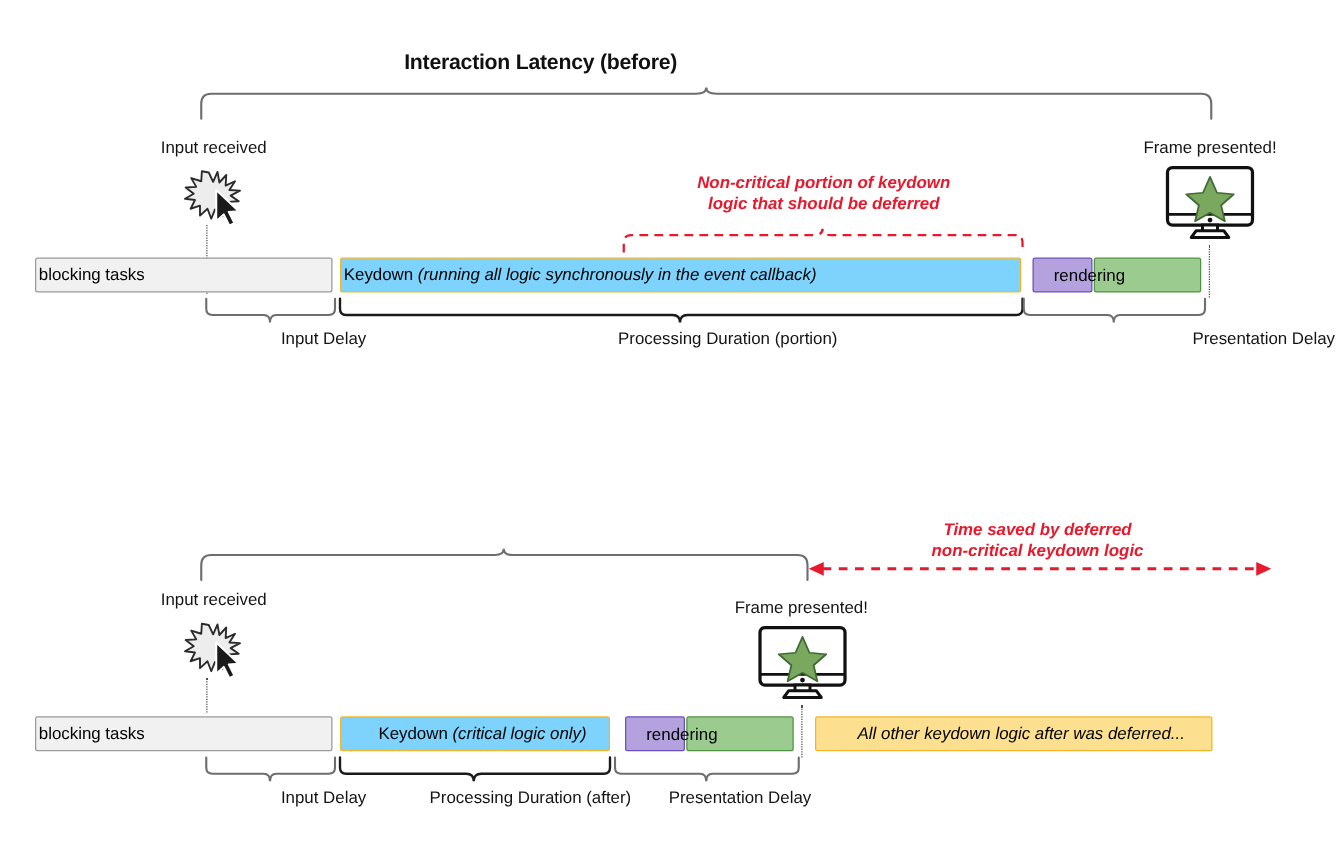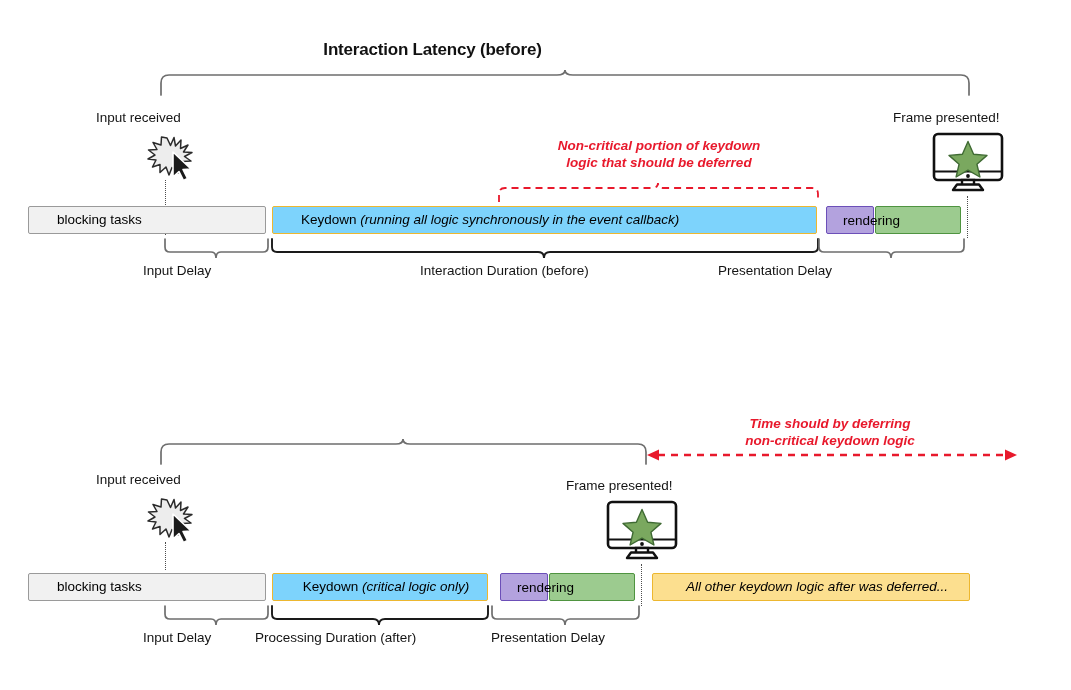--- a/index.html
+++ b/index.html
@@ -12,54 +12,54 @@
   .abs{position:absolute;}
 
   
   .diagram-title{
     font-size:17px;font-weight:bold;color:#111111;
     text-align:center;white-space:nowrap;letter-spacing:-0.2px;
   }
 
   
   .node-label{
-    font-size:13.5px;color:#141414;white-space:nowrap;
+    font-size:13.5px;color:#141414;white-space:nowrap;text-align:center;
   }
 
   
   .red-callout{
     color:#e8192c;font-weight:bold;font-style:italic;
     font-size:13.5px;line-height:17px;text-align:center;white-space:nowrap;
   }
 
   
   .bar{
     box-sizing:border-box;height:28px;border-radius:2px;
     display:flex;align-items:center;
     font-size:13.5px;line-height:1;white-space:nowrap;
   }
-  .bar-label{padding-left:28px;}
+  .bar-label{padding-left:2px;}
   .bar-label.center{width:100%;text-align:center;padding-left:12px;}
   .bar em{font-style:italic;}
 
   .bar-blocking{background:#f1f1f1;border:1.4px solid #9a9a9a;}
   .bar-keydown{background:#7dd3fc;border:1.4px solid #edb72f;}
   .bar-purple{background:#b3a2de;border:1.4px solid #6c4fb8;}
   .bar-green{background:#9ccb8f;border:1.4px solid #4f9440;}
   .bar-deferred{background:#fcdf8f;border:1.4px solid #edb72f;}
 
   
   .rendering-text{
     position:absolute;font-size:13.5px;color:#000;white-space:nowrap;
     z-index:4;
   }
 
   
   .brace-label{
-    font-size:13.5px;color:#141414;white-space:nowrap;text-align:left;
+    font-size:13.5px;color:#141414;white-space:nowrap;text-align:right;
   }
 
   
   .guide{
     border-left:1.6px dotted #4d4d4d;width:0;
   }
 
   svg{display:block;overflow:visible;}
 </style>
 </head>
@@ -135,41 +135,41 @@
       <path d="M2,0 L2,8 Q2,13 7,13 L48,13 Q53,13 53,19 Q53,13 58,13 L100,13 Q105,13 105,8 L105,0" fill="none" stroke="#6e6e6e" stroke-width="1.7" stroke-linecap="round"></path>
     </svg>
   </div>
   <div class="abs brace-label" style="left:143px;top:263px;width:150px;">Input Delay</div>
 
   <div class="abs" style="left:270px;top:239px;">
     <svg width="556" height="20" viewBox="0 0 556 20">
       <path d="M2,0 L2,8 Q2,13 7,13 L268,13 Q274,13 274,19 Q274,13 280,13 L543,13 Q548,13 548,8 L548,0" fill="none" stroke="#1a1a1a" stroke-width="1.9" stroke-linecap="round"></path>
     </svg>
   </div>
-  <div class="abs brace-label" style="left:420px;top:263px;width:250px;">Interaction Duration (before)</div>
+  <div class="abs brace-label" style="left:420px;top:263px;width:250px;">Processing Duration (portion)</div>
 
   <div class="abs" style="left:817px;top:239px;">
     <svg width="156" height="20" viewBox="0 0 156 20">
       <path d="M2,0 L2,8 Q2,13 7,13 L69,13 Q74,13 74,19 Q74,13 79,13 L142,13 Q147,13 147,8 L147,0" fill="none" stroke="#6e6e6e" stroke-width="1.7" stroke-linecap="round"></path>
     </svg>
   </div>
   <div class="abs brace-label" style="left:718px;top:263px;width:350px;">Presentation Delay</div>
 </div>
 
 <div class="abs" style="left:0;top:395px;width:1071px;height:295px;">
 
 
   <div class="abs" style="left:160px;top:44px;">
     <svg width="496" height="26" viewBox="0 0 496 26">
       <path d="M1,25 L1,13 Q1,5 9,5 L236,5 Q243,5 243,0 Q243,5 250,5 L478,5 Q486,5 486,13 L486,25" fill="none" stroke="#6e6e6e" stroke-width="1.7" stroke-linecap="round"></path>
     </svg>
   </div>
 
   <div class="abs red-callout" style="left:665px;top:20px;width:330px;">
-    <div>Time should by deferring</div>
+    <div>Time saved by deferred</div>
     <div>non-critical keydown logic</div>
   </div>
 
   <div class="abs" style="left:646px;top:50px;">
     <svg width="372" height="20" viewBox="0 0 372 20">
       <line x1="12" y1="10" x2="360" y2="10" stroke="#e8192c" stroke-width="2.4" stroke-dasharray="7,6"></line>
       <path d="M1,10 L13,4.5 L13,15.5 Z" fill="#e8192c"></path>
       <path d="M371,10 L359,4.5 L359,15.5 Z" fill="#e8192c"></path>
     </svg>
   </div>

